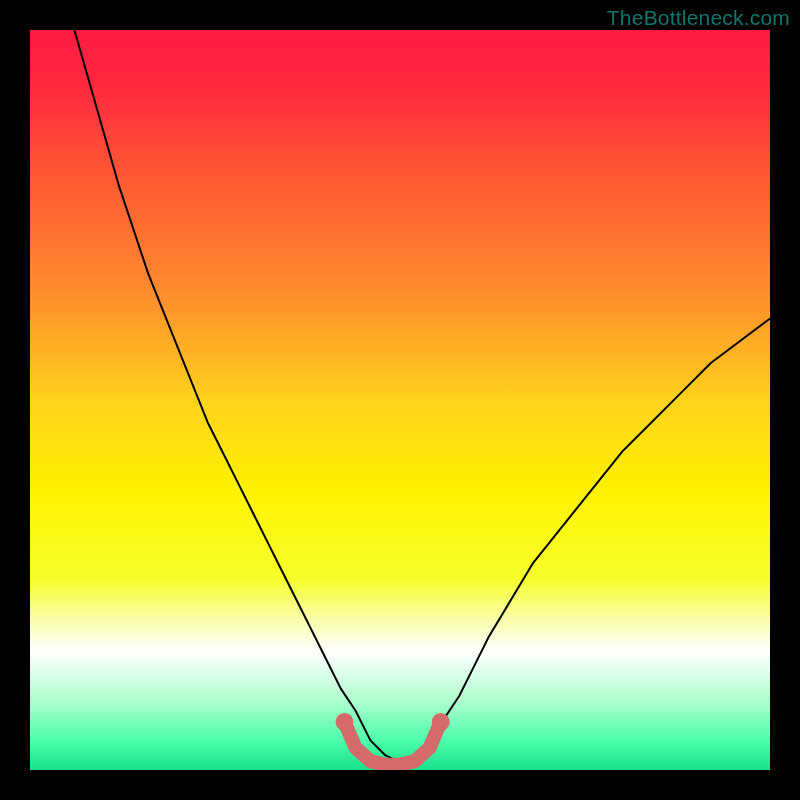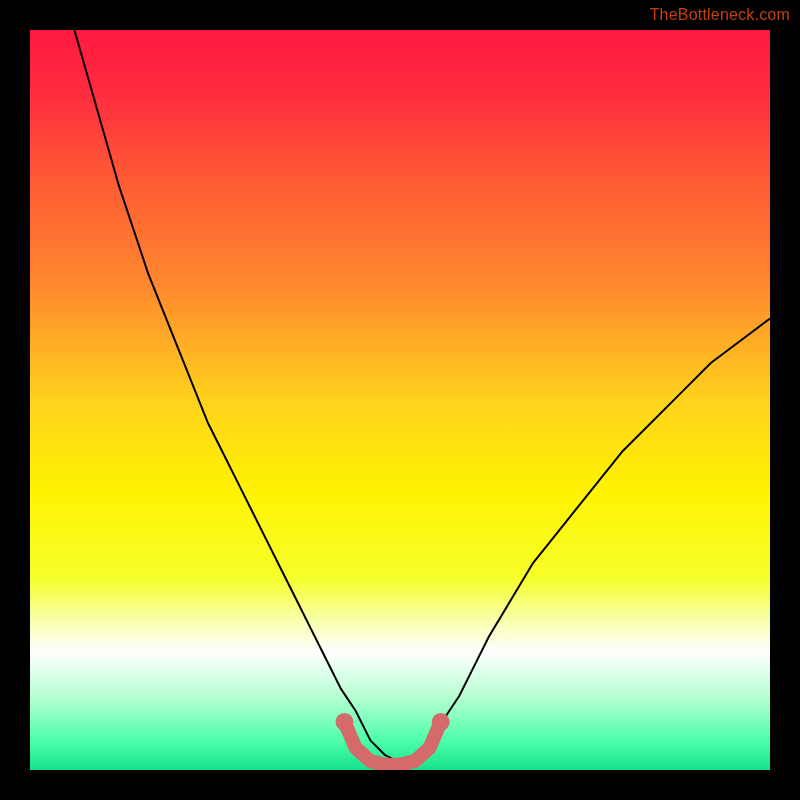--- a/index.html
+++ b/index.html
@@ -21,22 +21,22 @@
     position: absolute;
     left: 30px;
     top: 30px;
     width: 740px;
     height: 740px;
   }
   .watermark {
     position: absolute;
     top: 6px;
     right: 10px;
-    color: #c2410c;
-    font-size: 16px;
+    color: #0f766e;
+    font-size: 21px;
     font-weight: 500;
     letter-spacing: 0.2px;
   }
 </style>
 </head>
 <body>
 
 <div class="frame">
   <svg class="plot" viewBox="0 0 740 740">
     <defs>

